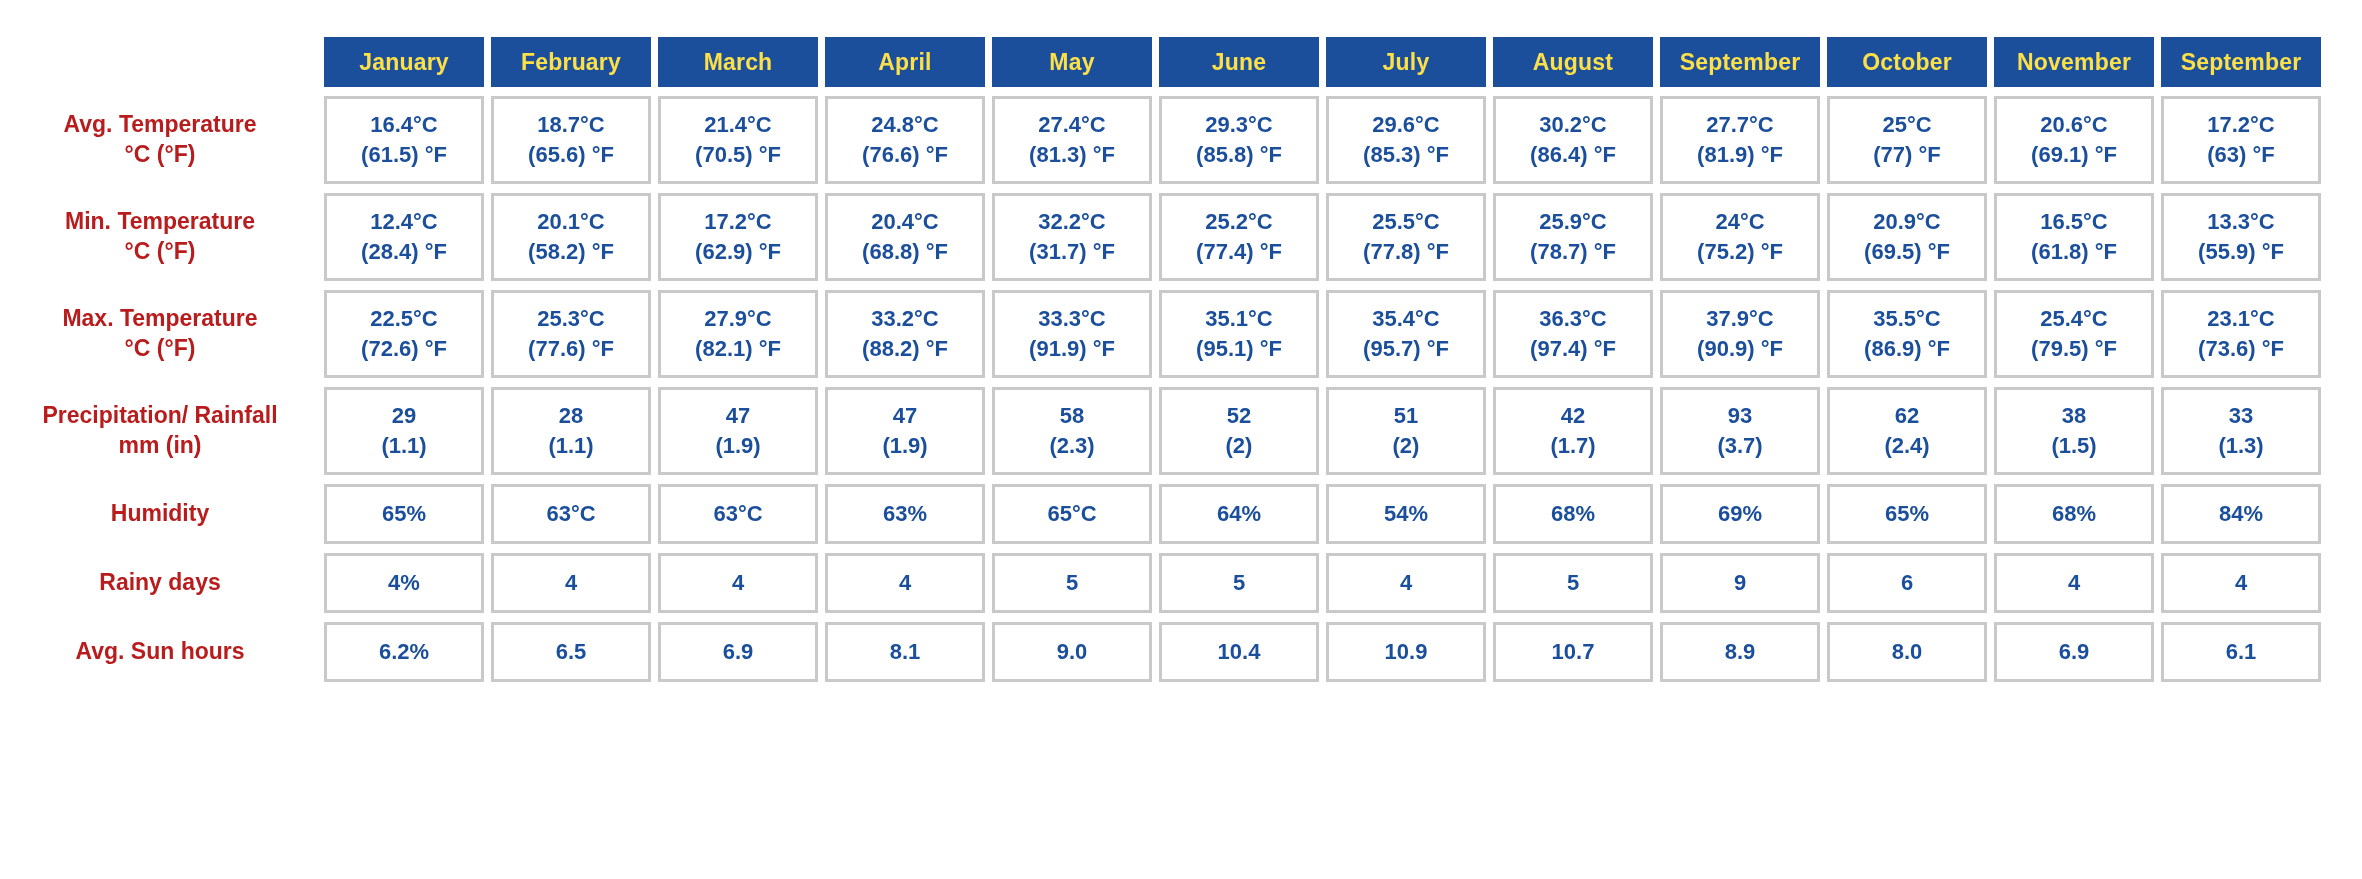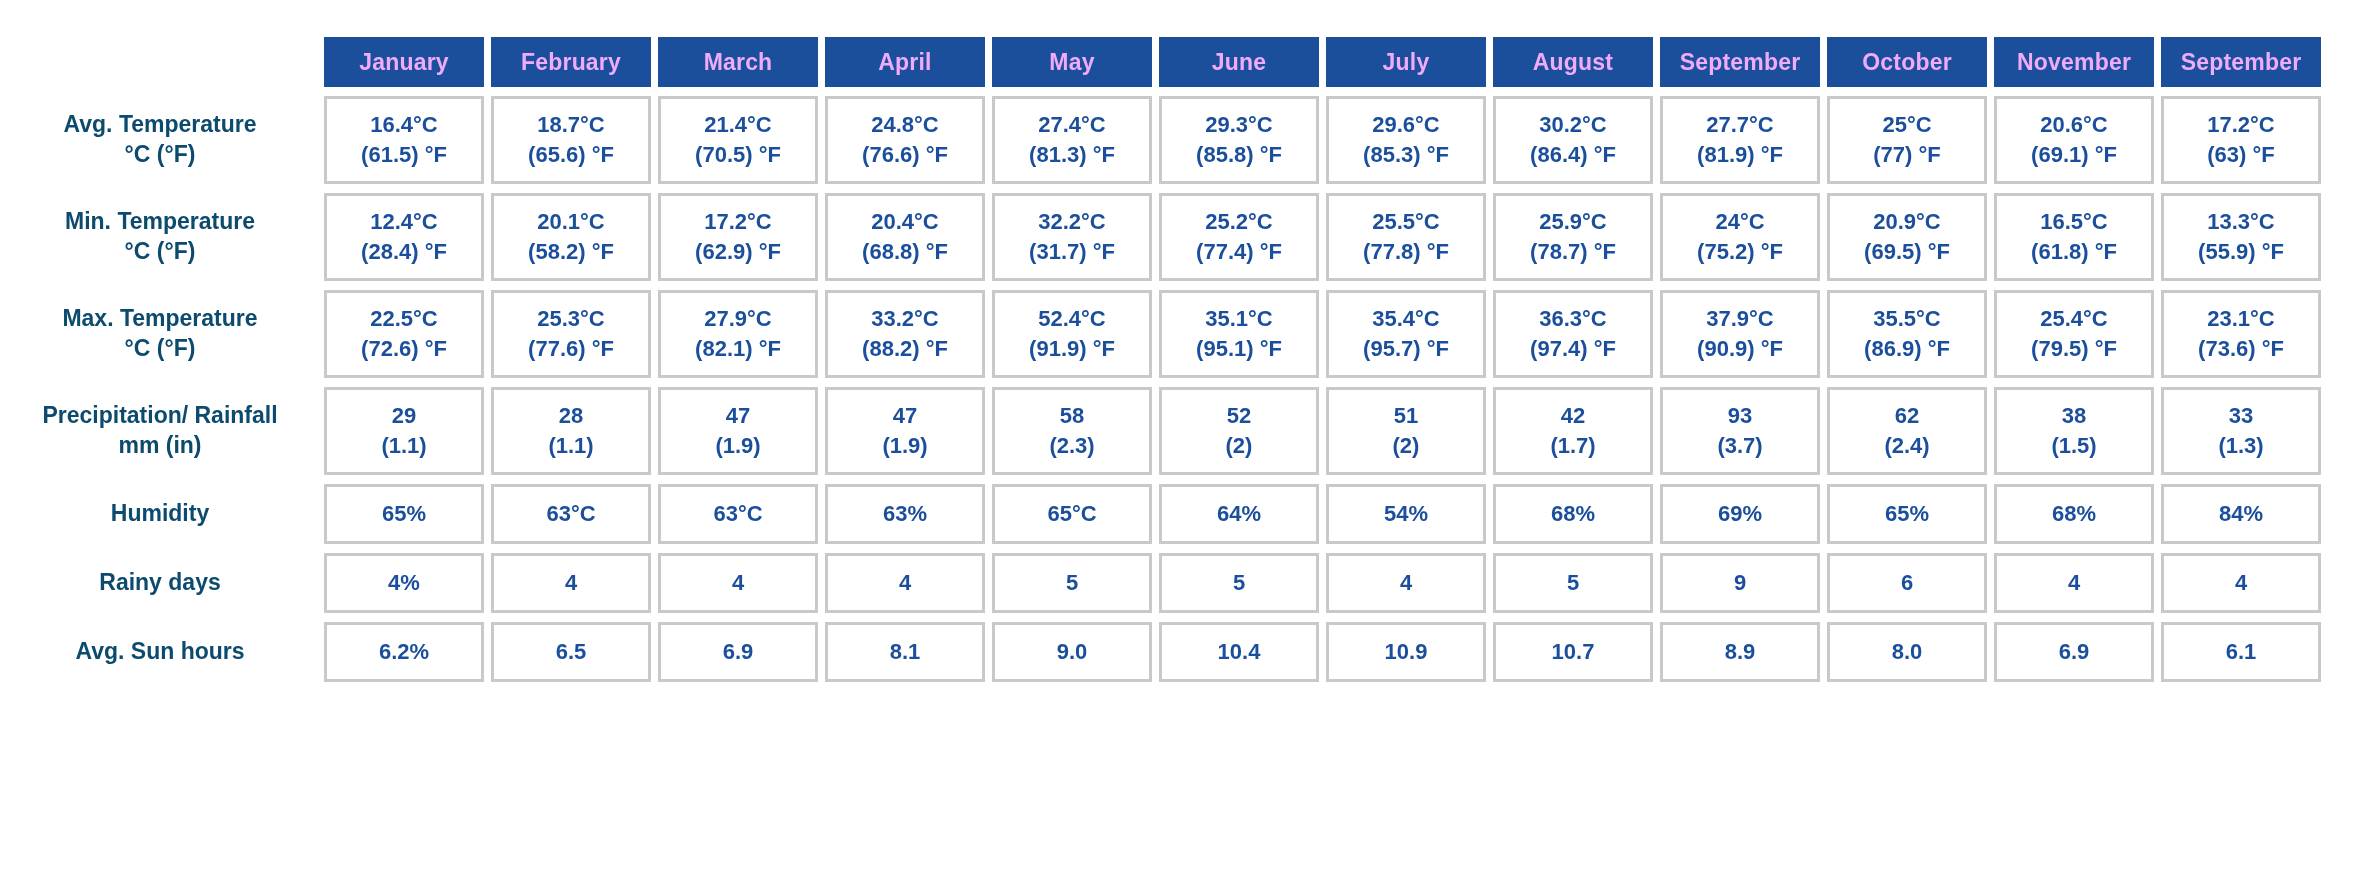--- a/index.html
+++ b/index.html
@@ -23,34 +23,34 @@
     margin-left: 10px;
     table-layout: fixed;
   }
   table.climate td, table.climate th {
     padding: 0;
     margin: 0;
   }
   .rowlabel {
     width: 300px;
     text-align: center;
-    color: #0c4a6e;
+    color: #b91c1c;
     font-weight: bold;
     font-size: 23px;
     line-height: 1.3;
     vertical-align: middle;
     padding-right: 14px !important;
     box-sizing: border-box;
   }
   .corner {
     width: 300px;
   }
   th.month {
     background: #1b4f9c;
-    color: #f0abfc;
+    color: #fde047;
     font-weight: bold;
     font-size: 23px;
     height: 50px;
     width: 160px;
     text-align: center;
     vertical-align: middle;
     letter-spacing: 0.2px;
   }
   td.cell {
     border: 3px solid #c9c9c9;
@@ -206,21 +206,21 @@
           </td>
           <td class="cell two-line">
             <span class="sub">27.9°C</span>
             <span class="sub">(82.1) °F</span>
           </td>
           <td class="cell two-line">
             <span class="sub">33.2°C</span>
             <span class="sub">(88.2) °F</span>
           </td>
           <td class="cell two-line">
-            <span class="sub">52.4°C</span>
+            <span class="sub">33.3°C</span>
             <span class="sub">(91.9) °F</span>
           </td>
           <td class="cell two-line">
             <span class="sub">35.1°C</span>
             <span class="sub">(95.1) °F</span>
           </td>
           <td class="cell two-line">
             <span class="sub">35.4°C</span>
             <span class="sub">(95.7) °F</span>
           </td>

